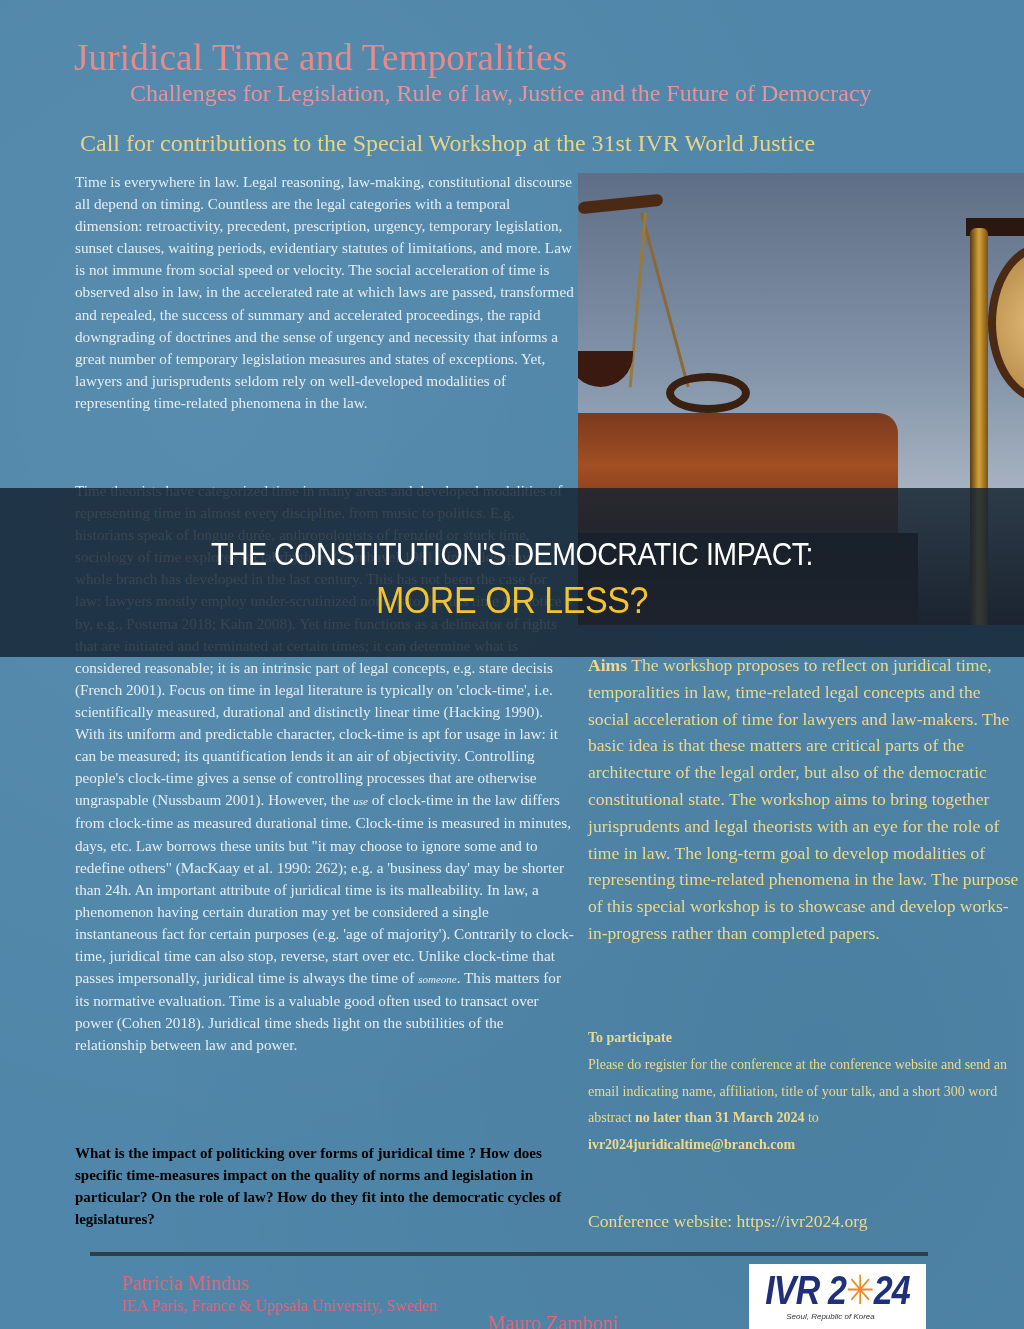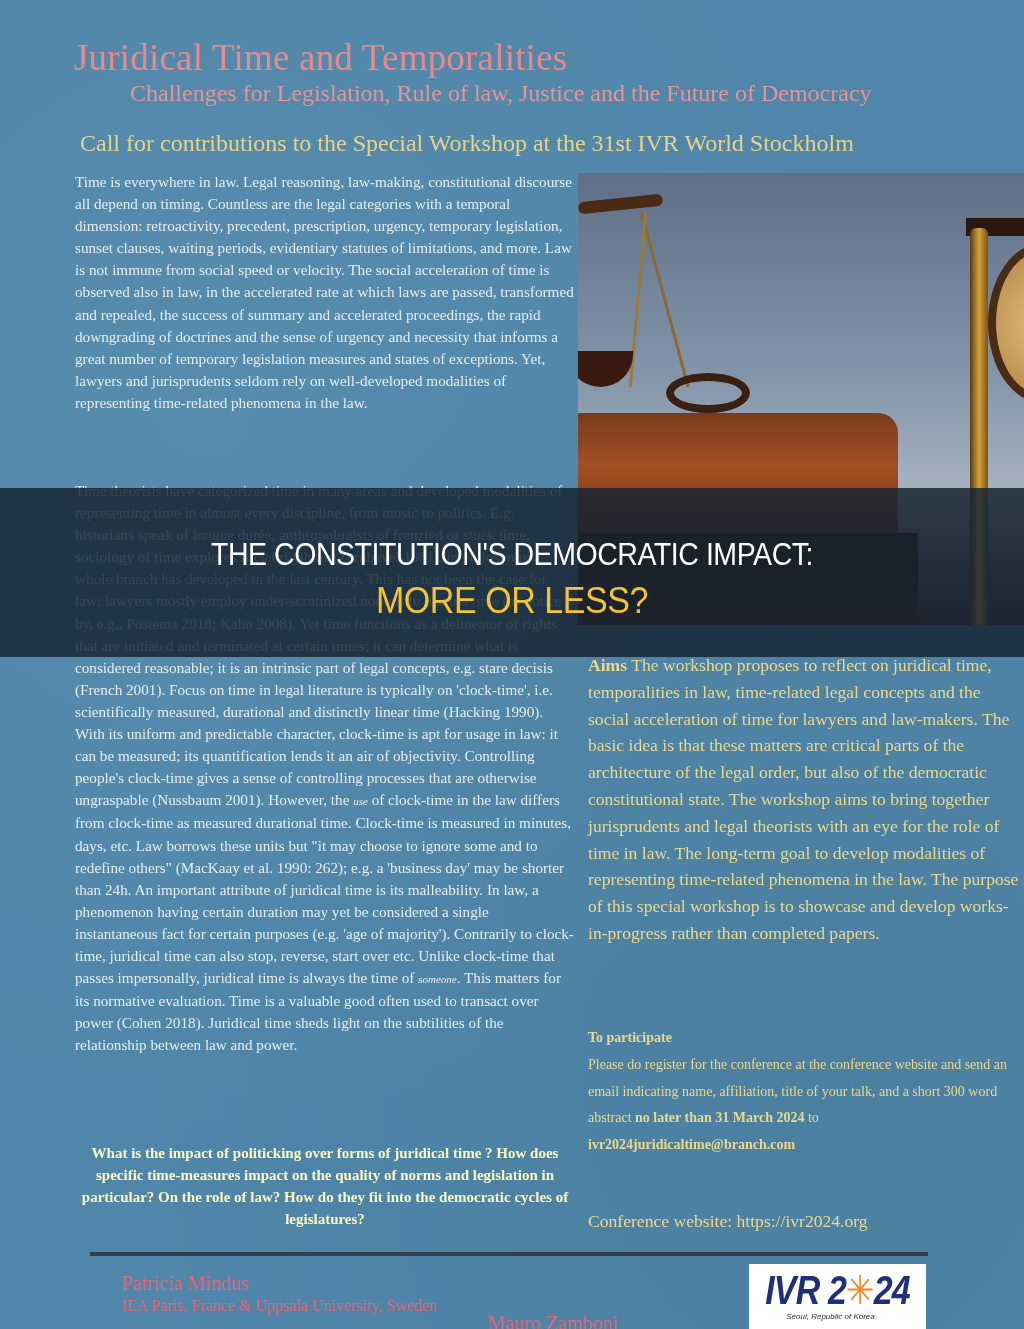--- a/index.html
+++ b/index.html
@@ -30,21 +30,21 @@
   .body-text {
     position: absolute; left: 75px; width: 500px;
     font-size: 15.2px; line-height: 22.1px; color: #e6eef3;
   }
   #intro-p1 { top: 171px; }
   #intro-p2 { top: 480px; }
   .body-text em { font-size: 11px; }
 
   .questions {
     position: absolute; left: 75px; top: 1142px; width: 500px;
-    font-size: 15px; line-height: 22px; color: #fef9c3; font-weight: bold; text-align: center;
+    font-size: 15px; line-height: 22px; color: #000000; font-weight: bold;
   }
 
   .photo {
     position: absolute; left: 578px; top: 173px; width: 446px; height: 452px;
     overflow: hidden;
     background: linear-gradient(180deg, #5d6e86 0%, #8596ab 45%, #a6b2c0 70%, #3a2a26 100%);
   }
   .photo .book {
     position: absolute; left: 0; top: 240px; width: 320px; height: 212px;
     background: linear-gradient(180deg, #7a3a1e 0%, #a24f23 25%, #6b2c12 60%, #2a120a 100%);
@@ -142,21 +142,21 @@
     font-size: 8px; color: #333;
   }
 </style>
 </head>
 <body>
 
 <div class="poster">
 
   <div class="title">Juridical Time and Temporalities</div>
   <div class="subtitle">Challenges for Legislation, Rule of law, Justice and the Future of Democracy</div>
-  <div class="call">Call for contributions to the Special Workshop at the 31st IVR World Stockholm</div>
+  <div class="call">Call for contributions to the Special Workshop at the 31st IVR World Justice</div>
 
   <p class="body-text" id="intro-p1">Time is everywhere in law. Legal reasoning, law-making, constitutional discourse all depend on timing. Countless are the legal categories with a temporal dimension: retroactivity, precedent, prescription, urgency, temporary legislation, sunset clauses, waiting periods, evidentiary statutes of limitations, and more. Law is not immune from social speed or velocity. The social acceleration of time is observed also in law, in the accelerated rate at which laws are passed, transformed and repealed, the success of summary and accelerated proceedings, the rapid downgrading of doctrines and the sense of urgency and necessity that informs a great number of temporary legislation measures and states of exceptions. Yet, lawyers and jurisprudents seldom rely on well-developed modalities of representing time-related phenomena in the law.</p>
 
   <p class="body-text" id="intro-p2"><span>Time theorists have categorized time in many areas and developed modalities of representing time in almost every discipline, from music to politics. E.g. historians speak of longue durée, anthropologists of frenzied or stuck time, sociology of time explores social rhythms (Zerubavel 1981), in philosophy a whole branch has developed in the last century. This has not been the case for law: lawyers mostly employ under-scrutinized notions to discuss time (as notice by, e.g., Postema 2018; Kahn 2008). Yet time functions as a delineator of rights that are initiated and terminated at certain times; it can determine what is considered reasonable; it is an intrinsic part of legal concepts, e.g. stare decisis (French 2001). Focus on time in legal literature is typically on 'clock-time', i.e. scientifically measured, durational and distinctly linear time (Hacking 1990). With its uniform and predictable character, clock-time is apt for usage in law: it can be measured; its quantification lends it an air of objectivity. Controlling people's clock-time gives a sense of controlling processes that are otherwise ungraspable (Nussbaum 2001). However, the </span><em>use</em><span> of clock-time in the law differs from clock-time as measured durational time. Clock-time is measured in minutes, days, etc. Law borrows these units but "it may choose to ignore some and to redefine others" (MacKaay et al. 1990: 262); e.g. a 'business day' may be shorter than 24h. An important attribute of juridical time is its malleability. In law, a phenomenon having certain duration may yet be considered a single instantaneous fact for certain purposes (e.g. 'age of majority'). Contrarily to clock-time, juridical time can also stop, reverse, start over etc. Unlike clock-time that passes impersonally, juridical time is always the time of </span><em>someone</em><span>. This matters for its normative evaluation. Time is a valuable good often used to transact over power (Cohen 2018). Juridical time sheds light on the subtilities of the relationship between law and power.</span></p>
 
   <p class="questions">What is the impact of politicking over forms of juridical time ? How does specific time-measures impact on the quality of norms and legislation in particular? On the role of law? How do they fit into the democratic cycles of legislatures?</p>
 
   <div class="photo">
     <div class="scale-beam"></div>
     <div class="chain1"></div>

